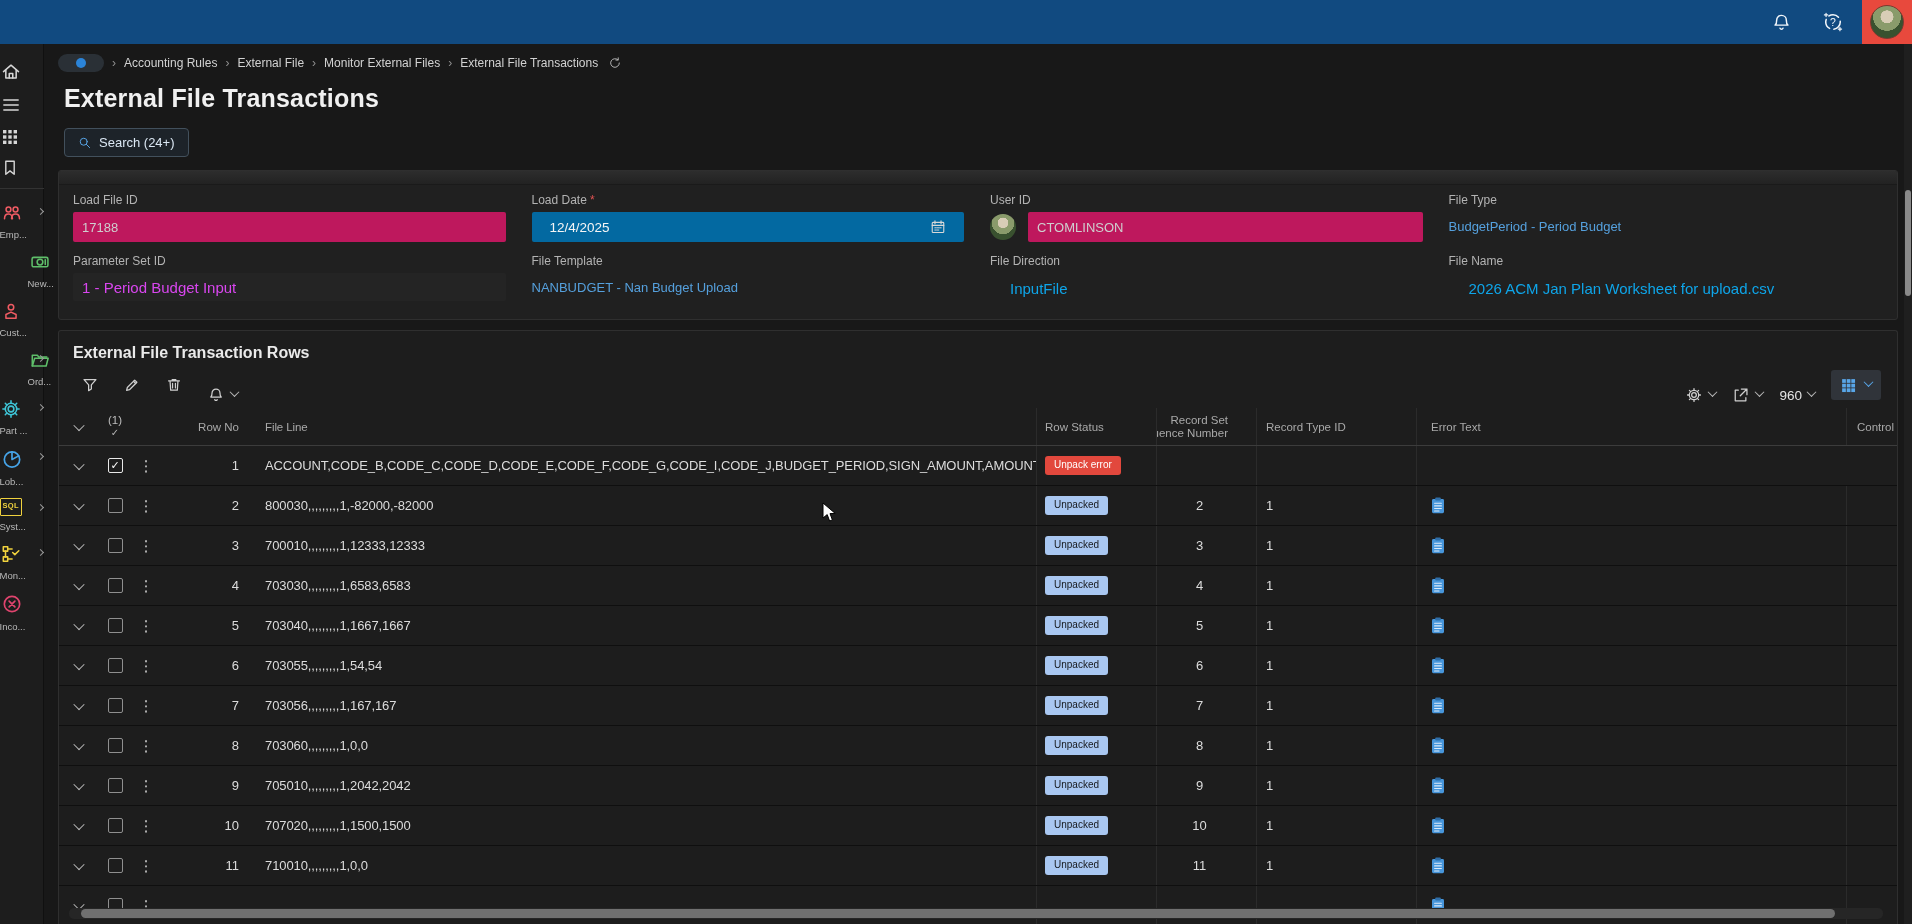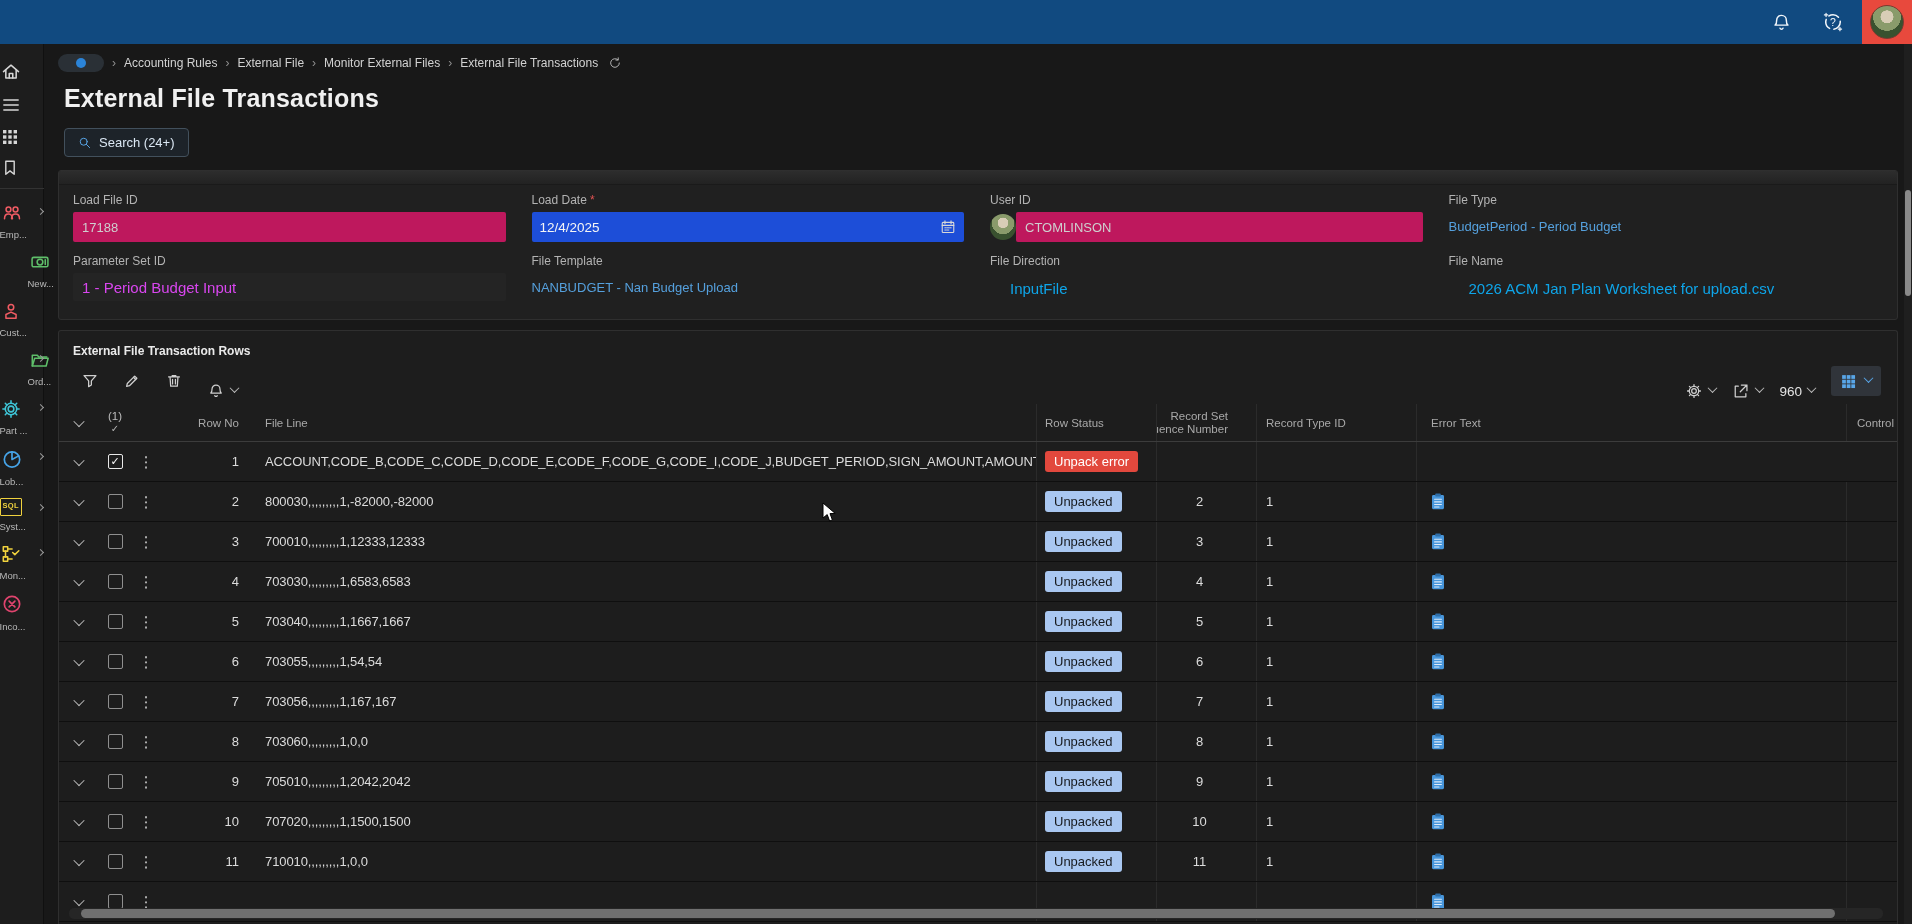--- a/index.html
+++ b/index.html
@@ -41,33 +41,33 @@
   .search-btn svg { color:#58a6e8; }
 
   
   .form-card { position:absolute; left:14px; top:126px; width:1840px; height:150px; background:#202020; border:1px solid #2f2f2f; border-radius:3px; overflow:hidden; }
   .form-card-strip { height:14px; background:linear-gradient(#2d2d2d,#222); border-bottom:1px solid #1a1a1a; }
   .form-grid { display:grid; grid-template-columns:repeat(4, 1fr); column-gap:26px; row-gap:12px; padding:8px 16px 0 14px; }
   .field { min-width:0; }
   .flabel { font-size:12px; color:#b3b3b3; margin-bottom:5px; white-space:nowrap; }
   .req { color:#e05252; margin-left:3px; }
   .ro-input { height:30px; background:#be185d; border-radius:2px; display:flex; align-items:center; padding:0 9px; font-size:13px; color:#cfcfcf; overflow:hidden; white-space:nowrap; }
-  .date-input { height:30px; background:#1d4ed8; border-radius:2px; display:flex; align-items:center; padding:0 8px; font-size:13.5px; color:#f5f5f5; justify-content:space-between; cursor:text; }
+  .date-input { height:30px; background:#0369a1; border-radius:2px; display:flex; align-items:center; padding:0 18px; font-size:13.5px; color:#f5f5f5; justify-content:space-between; cursor:text; }
   .date-input svg { color:#d8d8d8; }
-  .user-wrap { display:flex; align-items:center; gap:0; }
+  .user-wrap { display:flex; align-items:center; gap:12px; }
   .avatar-sm { width:26px; height:26px; border-radius:50%; flex:0 0 auto;
     background: radial-gradient(circle at 50% 34%, #d8cdb6 0 24%, #8a9b6b 25% 52%, #39512f 53% 100%); }
   .user-wrap .ro-input { flex:1; }
   .link-val { font-size:13px; color:#55a0dd; cursor:pointer; padding-top:7px; white-space:nowrap; overflow:hidden; }
   .plain-val { font-size:15px; color:#0ea5e9; padding-top:7px; white-space:nowrap; overflow:hidden;margin-left:20px; }
   .subtle-val { height:28px; background:#242424; border-radius:2px; display:flex; align-items:center; padding:0 9px; font-size:15px; color:#d946ef; }
 
   
   .rows-card { position:absolute; left:14px; top:286px; width:1840px; bottom:0; background:#1d1d1d; border:1px solid #2f2f2f; border-bottom:none; border-radius:3px 3px 0 0; overflow:hidden; }
-  .rows-title { font-size:12px; font-weight:bold; color:#eaeaea; padding:13px 0 0 14px; }
+  .rows-title { font-size:16px; font-weight:bold; color:#eaeaea; padding:13px 0 0 14px; }
 
   .rows-toolbar { height:46px; display:flex; align-items:center; justify-content:space-between; padding:0 16px 0 22px; }
   .tool-group { display:flex; align-items:center; gap:24px; color:#cfcfcf; }
   .tool-group-r { display:flex; align-items:center; gap:16px; color:#cfcfcf; }
   .tool-btn { display:flex; align-items:center; gap:6px; cursor:pointer;margin-top:20px; }
   .dd { width:7px; height:7px; border-right:1.6px solid #b9b9b9; border-bottom:1.6px solid #b9b9b9; transform:rotate(45deg) translate(-1px,-1px); margin-top:-3px; }
   .page-size { font-size:13.5px; color:#e3e3e3; }
   .view-btn { height:30px; padding:0 9px; background:#30343a; border-radius:3px; display:flex; align-items:center; gap:8px; cursor:pointer; }
   .view-btn .dd { border-color:#58a6e8; }
 
@@ -91,21 +91,21 @@
   .h2line { display:flex; flex-direction:column; align-items:flex-end; justify-content:center; line-height:13px; width:100%; padding-right:14px; }
   .hd-sel { display:flex; flex-direction:column; align-items:center; justify-content:center; line-height:12px; color:#bdbdbd; }
   .hd-check::after { content:"✓"; font-size:10px; color:#b5b5b5; }
 
   .chev { width:8px; height:8px; border-right:1.6px solid #b9b9b9; border-bottom:1.6px solid #b9b9b9; transform:rotate(45deg) translate(-1px,-1px); cursor:pointer; }
   .cb { width:15px; height:15px; border:1px solid #8f8f8f; border-radius:2px; background:transparent; display:flex; align-items:center; justify-content:center; }
   .cb.v-yes { border-color:#e8e8e8; }
   .cb.v-yes::after { content:"✓"; color:#fff; font-size:11px; line-height:1; }
   .kebab::after { content:"⋮"; font-size:15px; color:#cfcfcf; letter-spacing:0; cursor:pointer; }
 
-  .badge { display:inline-block; border-radius:3px; padding:4px 9px; font-size:13px; line-height:1.05; }
+  .badge { display:inline-block; border-radius:3px; padding:4px 9px; font-size:10px; line-height:1.05; }
   .badge.v-error { background:#e2483d; color:#ffffff; }
   .badge.v-ok    { background:#a9c7f1; color:#17191c; }
 
   .doc-icon { flex:0 0 auto; cursor:pointer; }
 
   
   .hscroll { position:absolute; left:10px; right:14px; bottom:5px; height:11px; background:#262626; border-radius:5px; }
   .hscroll-thumb { position:absolute; left:12px; right:48px; top:1px; bottom:1px; background:#707070; border-radius:5px; }
   .vscroll-track { position:absolute; right:0; top:44px; bottom:0; width:8px; background:#1f1f1f; z-index:40; }
   .vscroll-thumb { position:absolute; right:1px; top:146px; width:6px; height:106px; background:#8a8a8a; border-radius:3px; }

